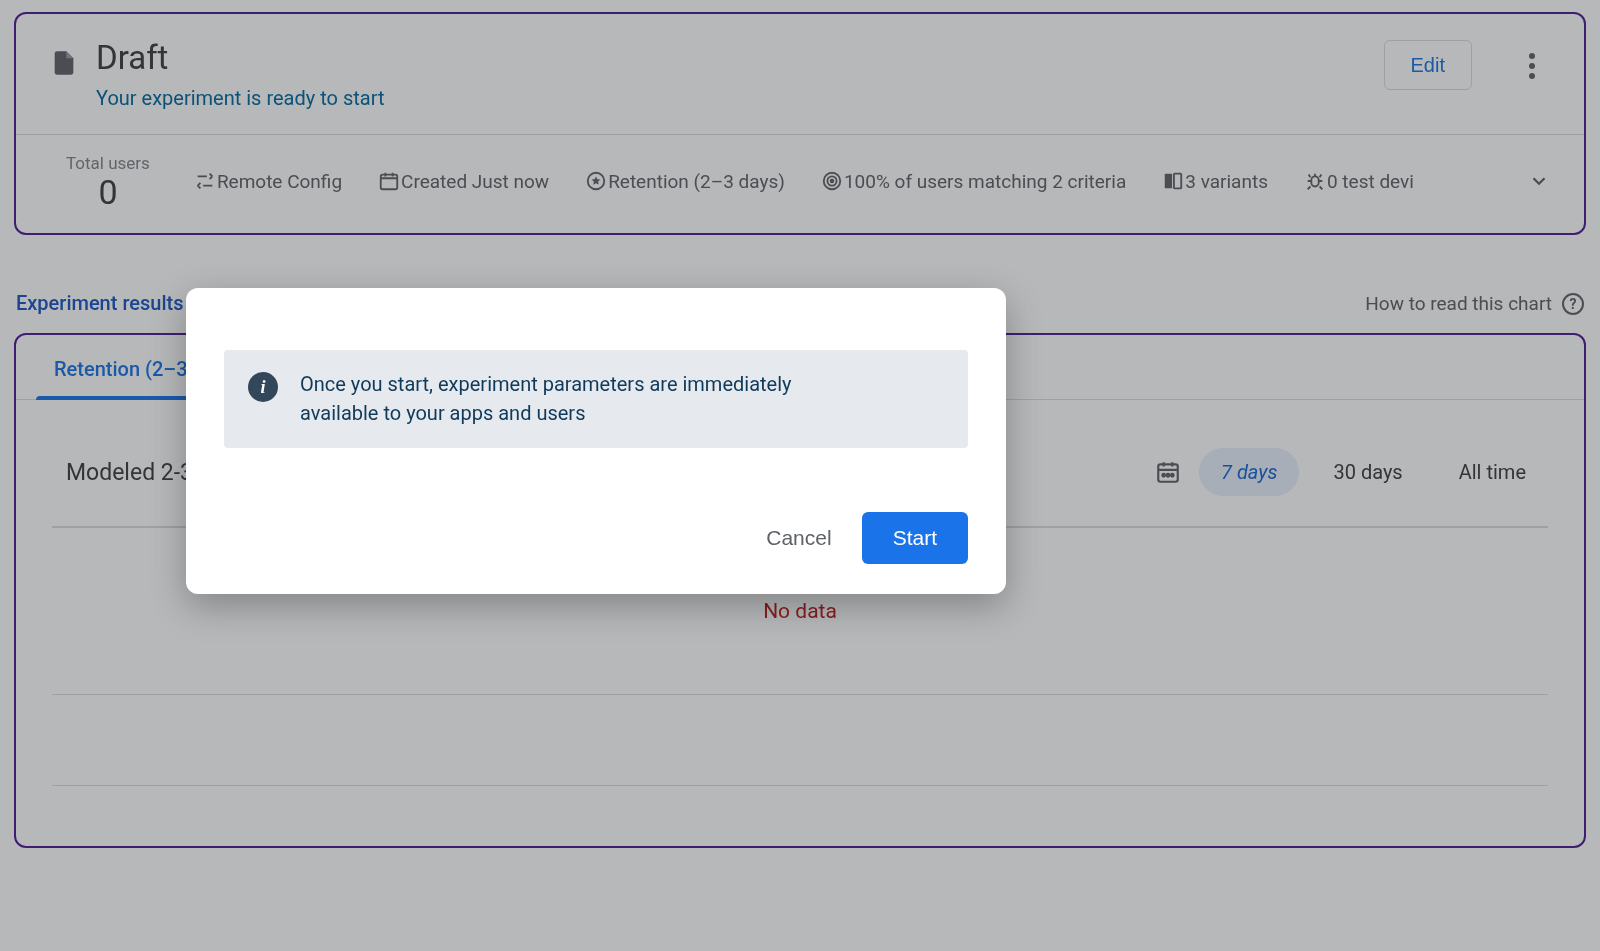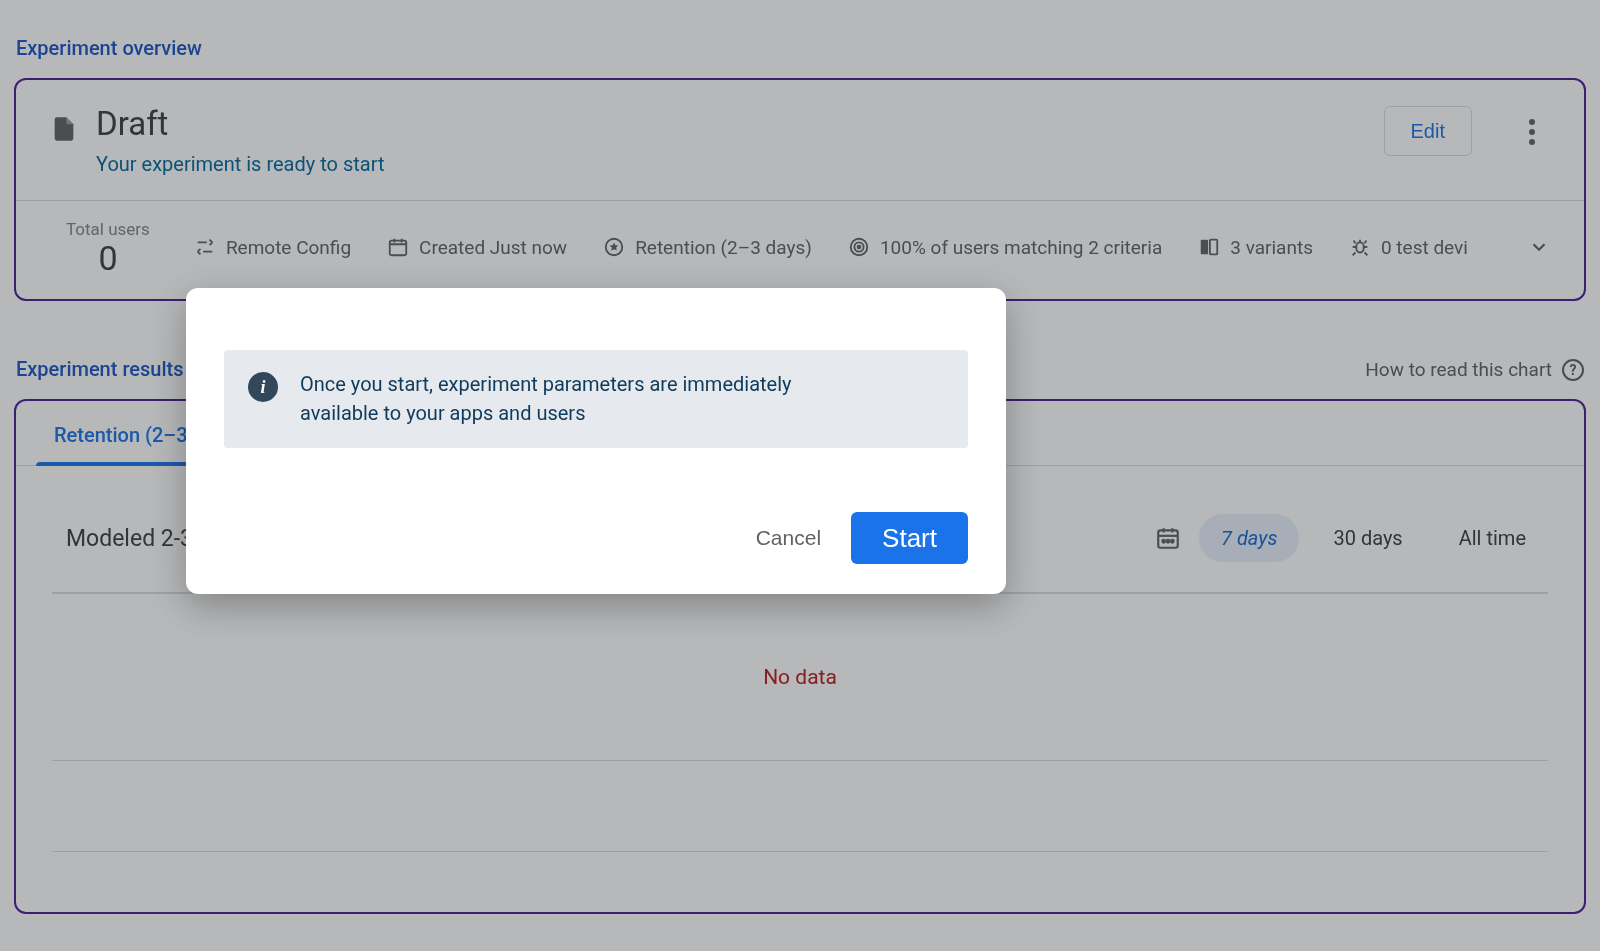--- a/index.html
+++ b/index.html
@@ -53,21 +53,21 @@
   .stat-row {
     display: flex; align-items: center; gap: 36px;
     border-top: 1px solid #dadce0;
     padding: 18px 34px 24px 50px;
     color: #5f6368; font-size: 19px;
     flex-wrap: nowrap;
   }
   .total-users { display: flex; flex-direction: column; align-items: flex-start; margin-right: 8px; }
   .total-users .lbl { font-size: 17px; color: #80868b; }
   .total-users .val { font-size: 34px; color: #3c4043; line-height: 1; margin-top: 2px; align-self: center; }
-  .stat-item { display: inline-flex; align-items: center; gap: 10px; white-space: nowrap; }
+  .stat-item { display: inline-flex; align-items: center; gap: 1px; white-space: nowrap; }
   .stat-icon { width: 22px; height: 22px; flex: 0 0 auto; }
   .chevron { margin-left: auto; cursor: pointer; }
 
   .results-head { display: flex; align-items: center; margin: 56px 2px 18px 2px; }
   .help-link { display: inline-flex; align-items: flex-end; gap: 10px; color: #5f6368; font-size: 19px; cursor: pointer; }
   .help-circle { width: 22px; height: 22px; border: 2px solid #5f6368; border-radius: 50%; display: inline-flex; align-items: center; justify-content: center; font-size: 14px; font-weight: 700; }
 
   .tabs { display: flex; align-items: flex-end; border-bottom: 1px solid #dadce0; padding: 0 20px; }
   .tab {
     padding: 22px 18px 18px 18px; font-size: 20px; color: #5f6368;
@@ -122,30 +122,29 @@
   }
   .info-icon {
     width: 30px; height: 30px; border-radius: 50%; background: #33475b;
     color: #fff; display: inline-flex; align-items: center; justify-content: center;
     font-family: Georgia, serif; font-style: italic; font-weight: 700; font-size: 18px;
     flex: 0 0 auto; margin-top: 2px;
   }
   .info-text { font-size: 20px; line-height: 1.45; color: #103a5a; max-width: 560px; }
   .modal-actions { display: flex; justify-content: flex-end; gap: 8px; margin-top: 64px; }
   .btn-text { background: transparent; color: #5f6368; border: none; }
-  .btn-primary { background: #1a73e8; color: #fff; height: 52px; padding: 0 30px; border-radius: 6px; font-size: 26px; }
+  .btn-primary { background: #1a73e8; color: #fff; height: 52px; padding: 0 30px; border-radius: 6px; font-size: 21px; }
   .btn-text.cancel { height: 52px; padding: 0 22px; font-size: 21px; }
 
   svg { display: block; }
 </style>
 </head>
 <body>
 
 <div class="page">
-  <div class="section-title">Experiment overview</div>
 
   <div class="card">
     <div class="overview-head">
       <div class="draft-left">
         <svg class="doc-icon" viewBox="0 0 24 24" fill="#5f6368">
           <path d="M6 2h8l6 6v12a2 2 0 0 1-2 2H6a2 2 0 0 1-2-2V4a2 2 0 0 1 2-2z"></path>
           <path d="M14 2v6h6" fill="#9aa0a6"></path>
         </svg>
         <div>
           <div class="draft-title">Draft</div>

